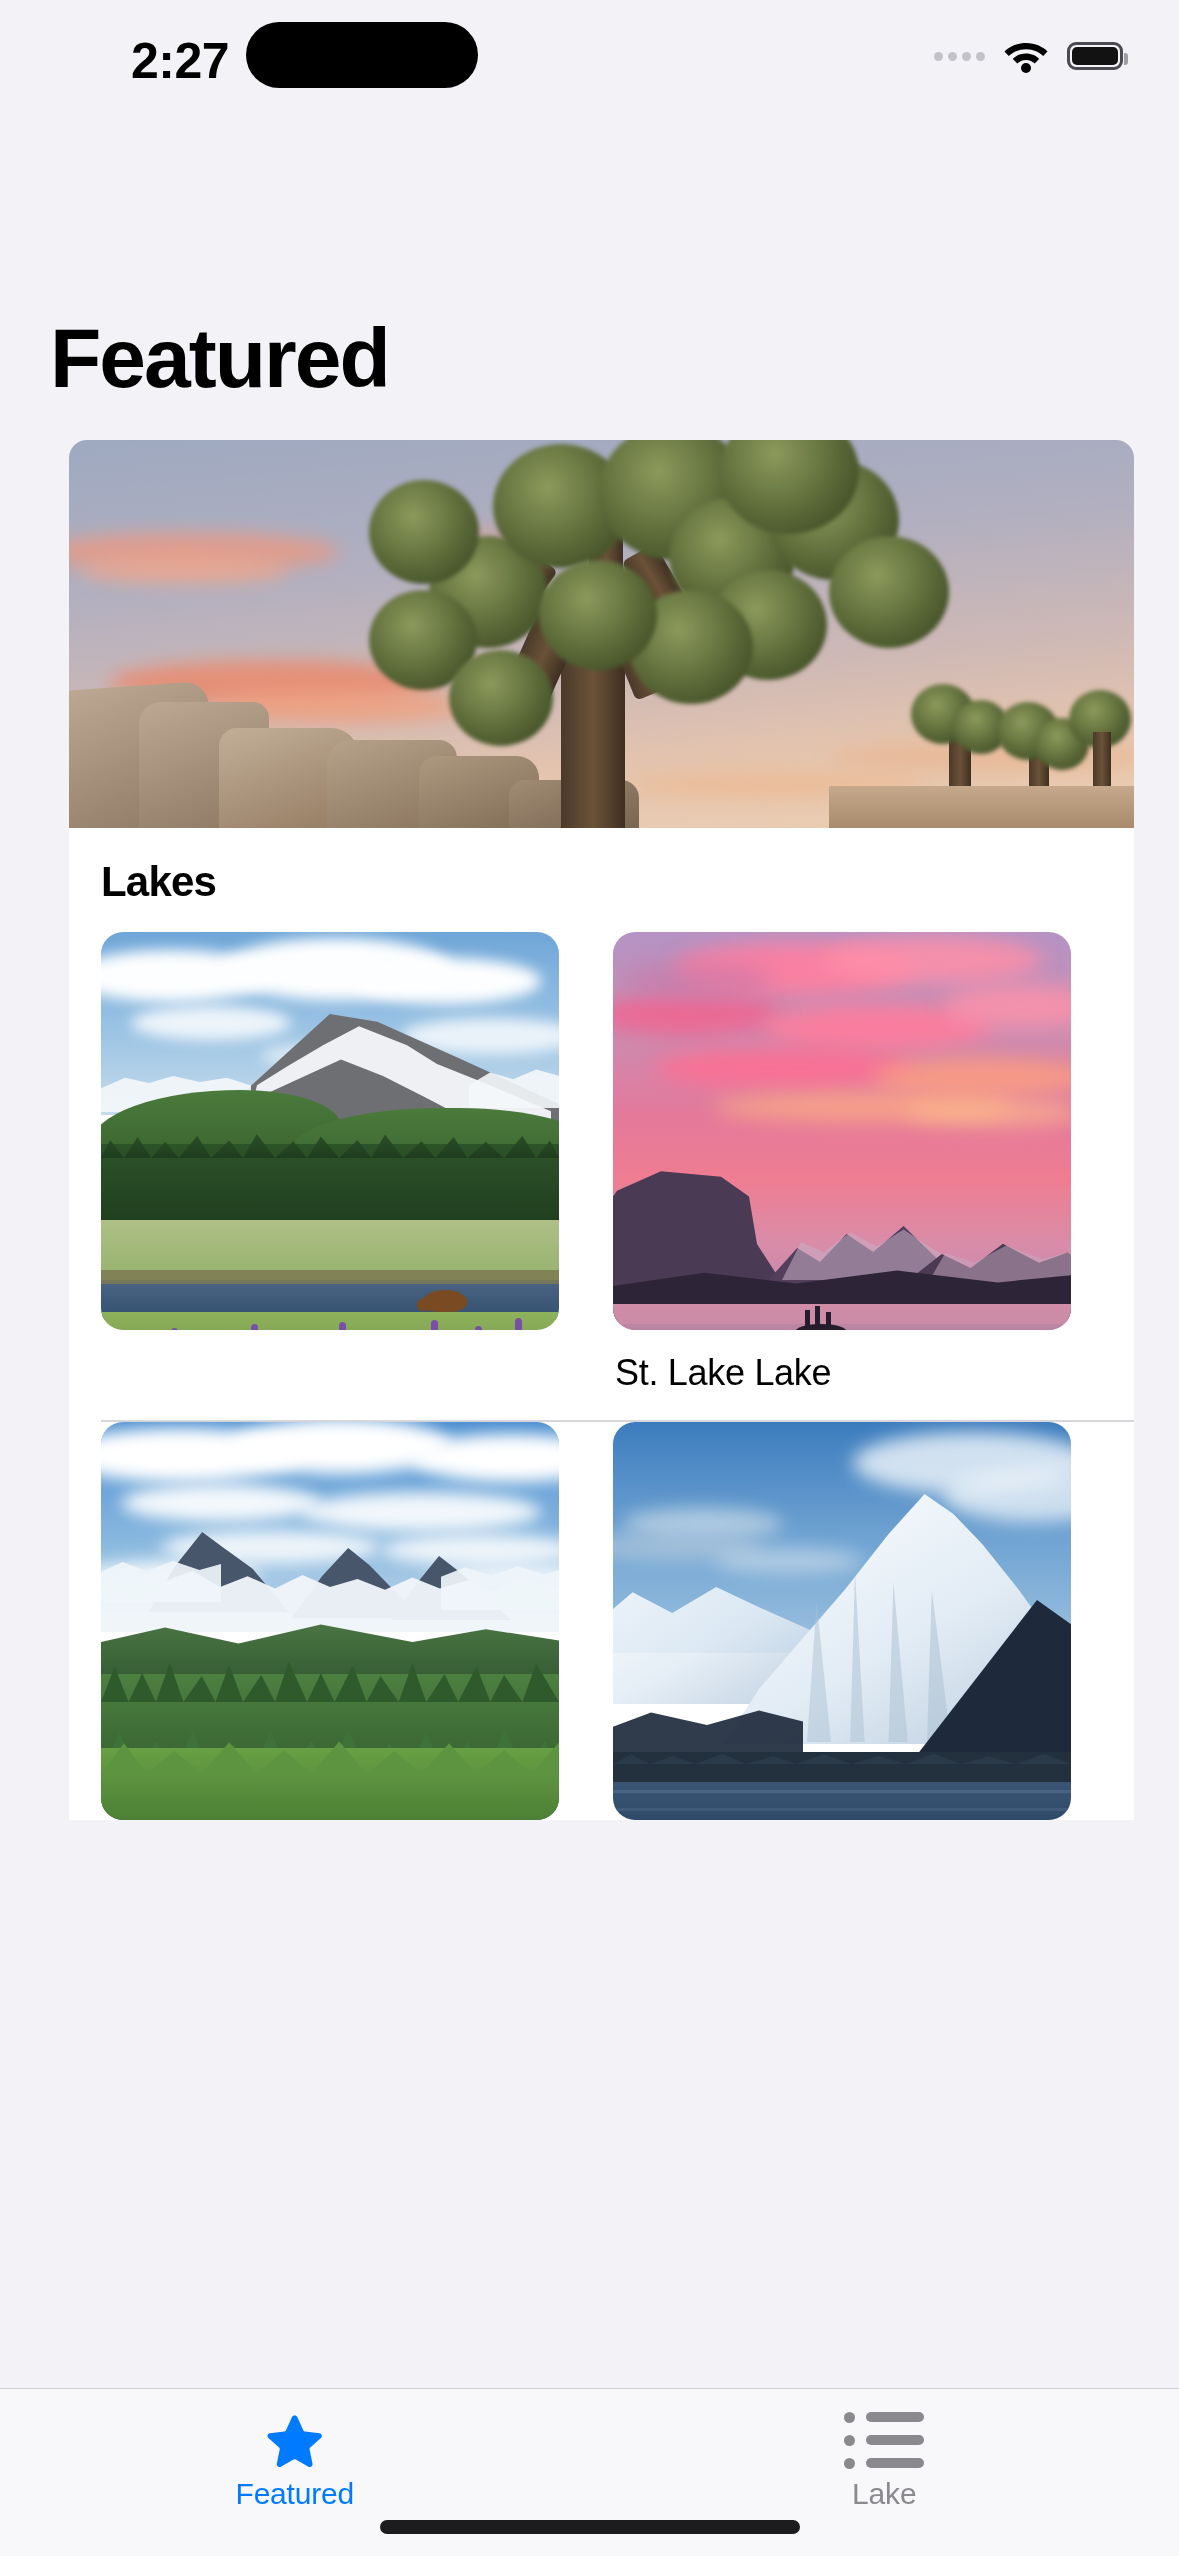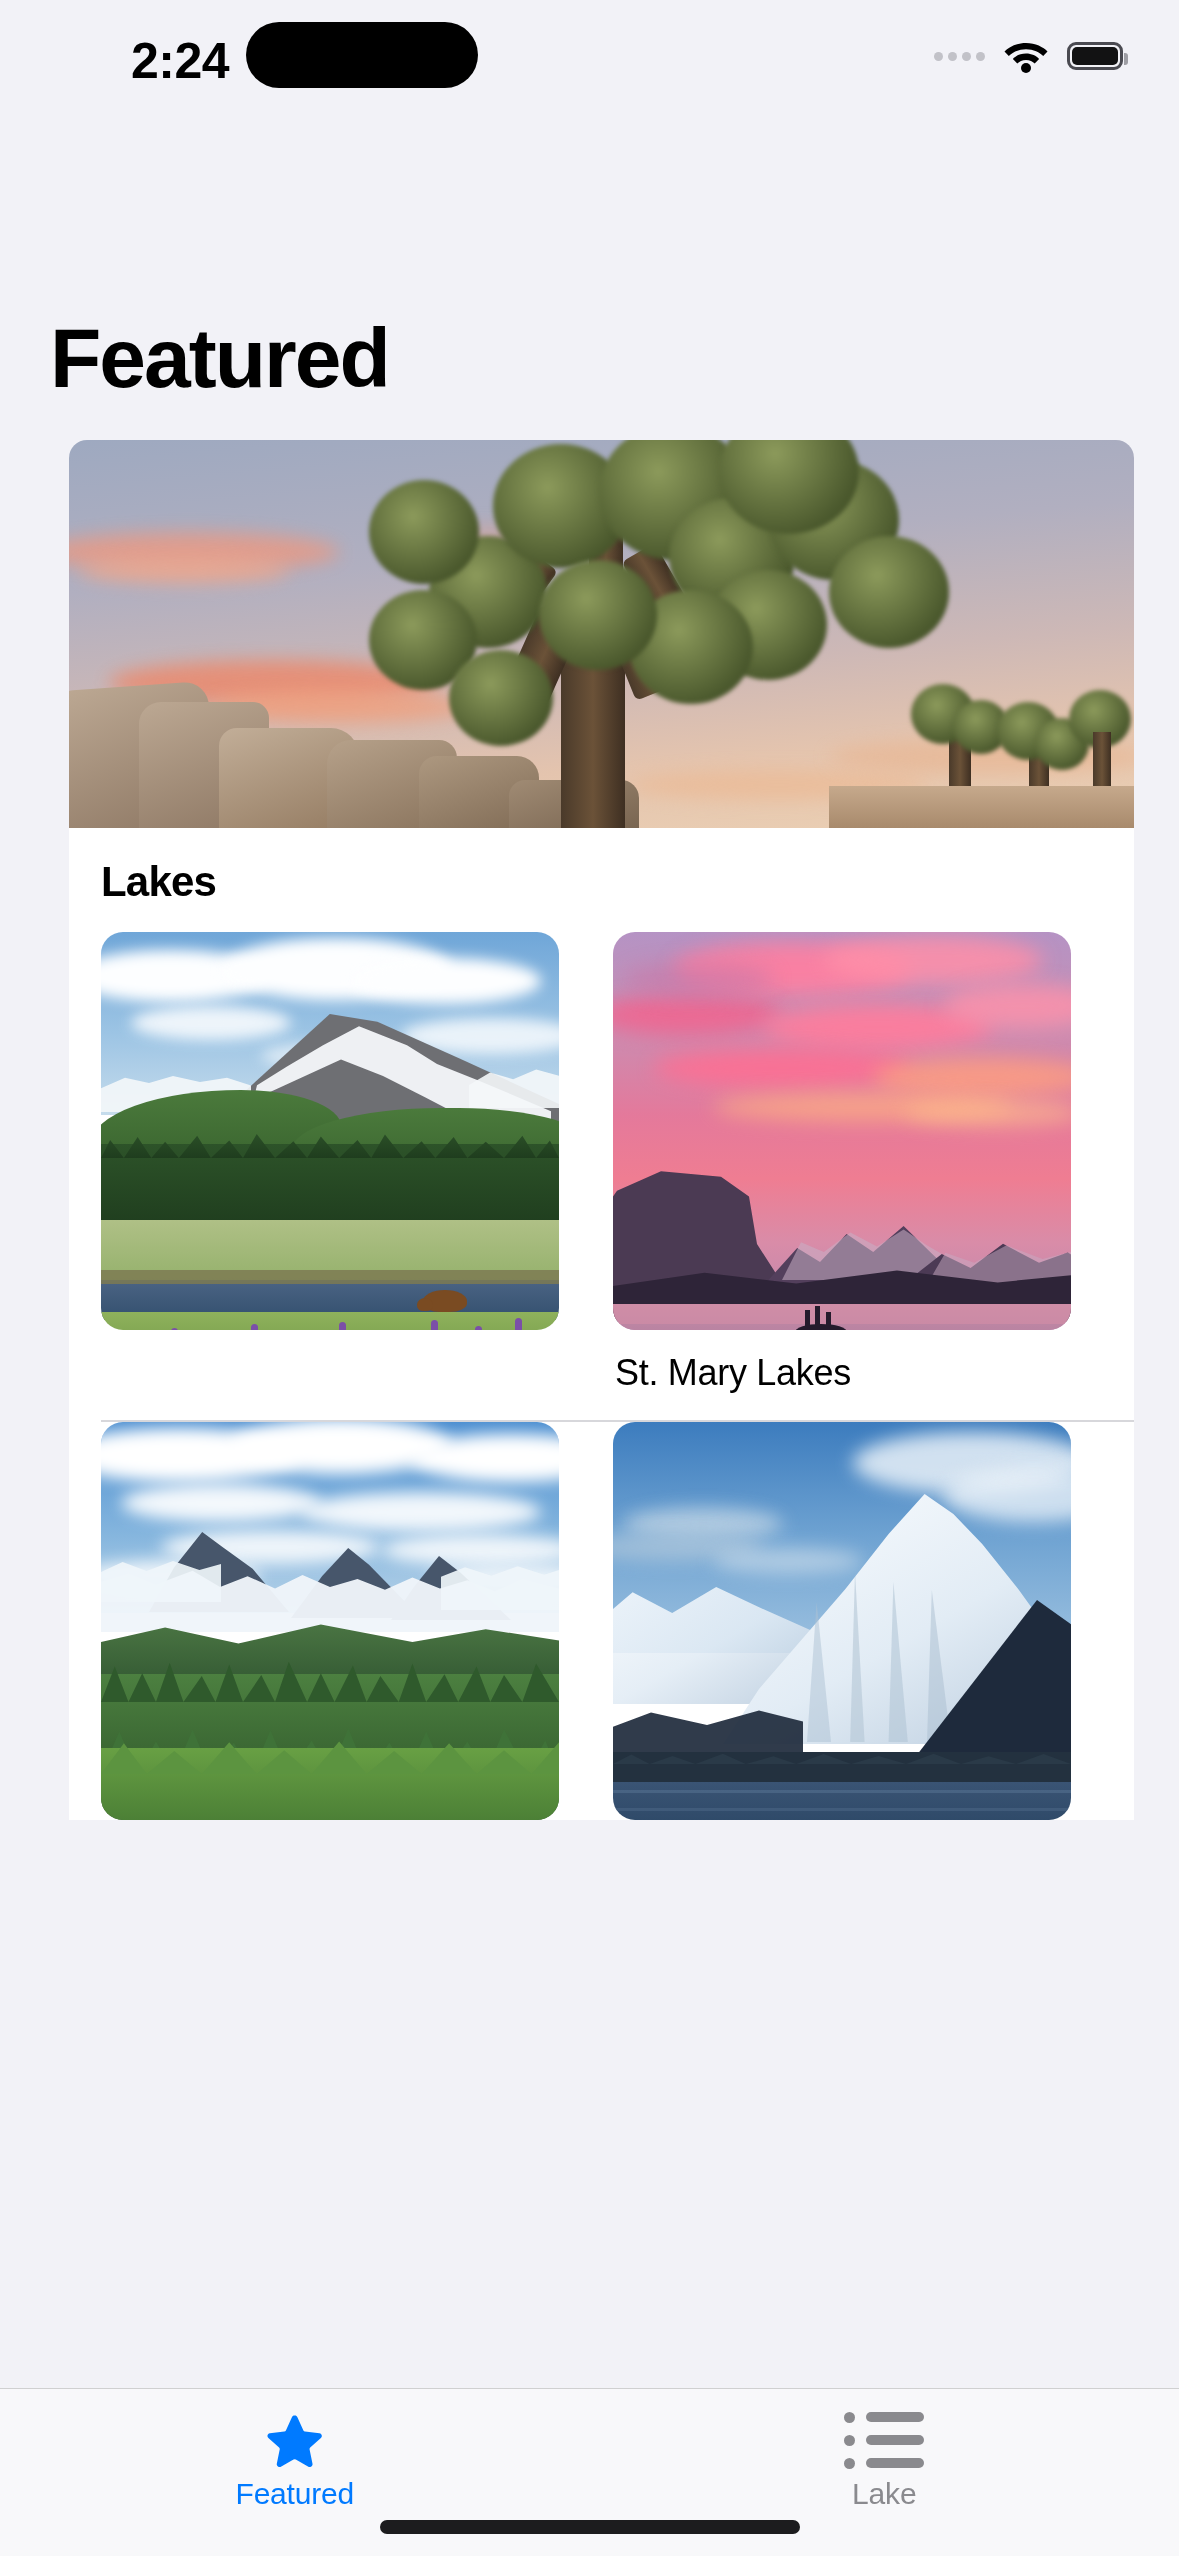--- a/index.html
+++ b/index.html
@@ -161,21 +161,21 @@
   .lm-peak{ position:absolute; background:linear-gradient(150deg,#FBFDFF 0%,#E2ECF5 55%,#B9CBDD 100%); }
   .lm-dark{ position:absolute; background:#1E2A3C; }
   .lm-water{ position:absolute; background:linear-gradient(180deg,#3A5474,#24405E); }
 </style>
 </head>
 <body>
 
 <div id="phone">
 
   <div id="status-bar">
-    <div id="status-time">2:24</div>
+    <div id="status-time">2:27</div>
     <div id="dynamic-island"></div>
     <div id="status-right">
       <span class="cell-dots">
         <i></i>
           <i></i>
           <i></i>
           <i></i>
       </span>
       <span class="wifi-ico">
         <svg width="46" height="34" viewBox="0 0 46 34">
@@ -323,21 +323,21 @@
 
               <div class="smk-lake" style="left:0;top:372px;width:458px;height:66px;"></div>
               <div style="position:absolute;left:0;top:372px;width:458px;height:20px;background:#D98FA8;opacity:.5;"></div>
 
               <div style="position:absolute;left:182px;top:392px;width:52px;height:16px;background:#241B2C;border-radius:50% 50% 40% 40%;"></div>
               <div style="position:absolute;left:192px;top:378px;width:5px;height:18px;background:#241B2C;"></div>
               <div style="position:absolute;left:202px;top:374px;width:5px;height:22px;background:#241B2C;"></div>
               <div style="position:absolute;left:213px;top:380px;width:5px;height:16px;background:#241B2C;"></div>
             </div>
           </div>
-          <div class="thumb-caption">St. Mary Lakes</div>
+          <div class="thumb-caption">St. Lake Lake</div>
         </div>
       </div>
       <div class="divider"></div>
     </div>
 
     <div class="card">
       <div class="thumb-row">
 
         <div class="thumb-cell">
           <div class="thumb">

